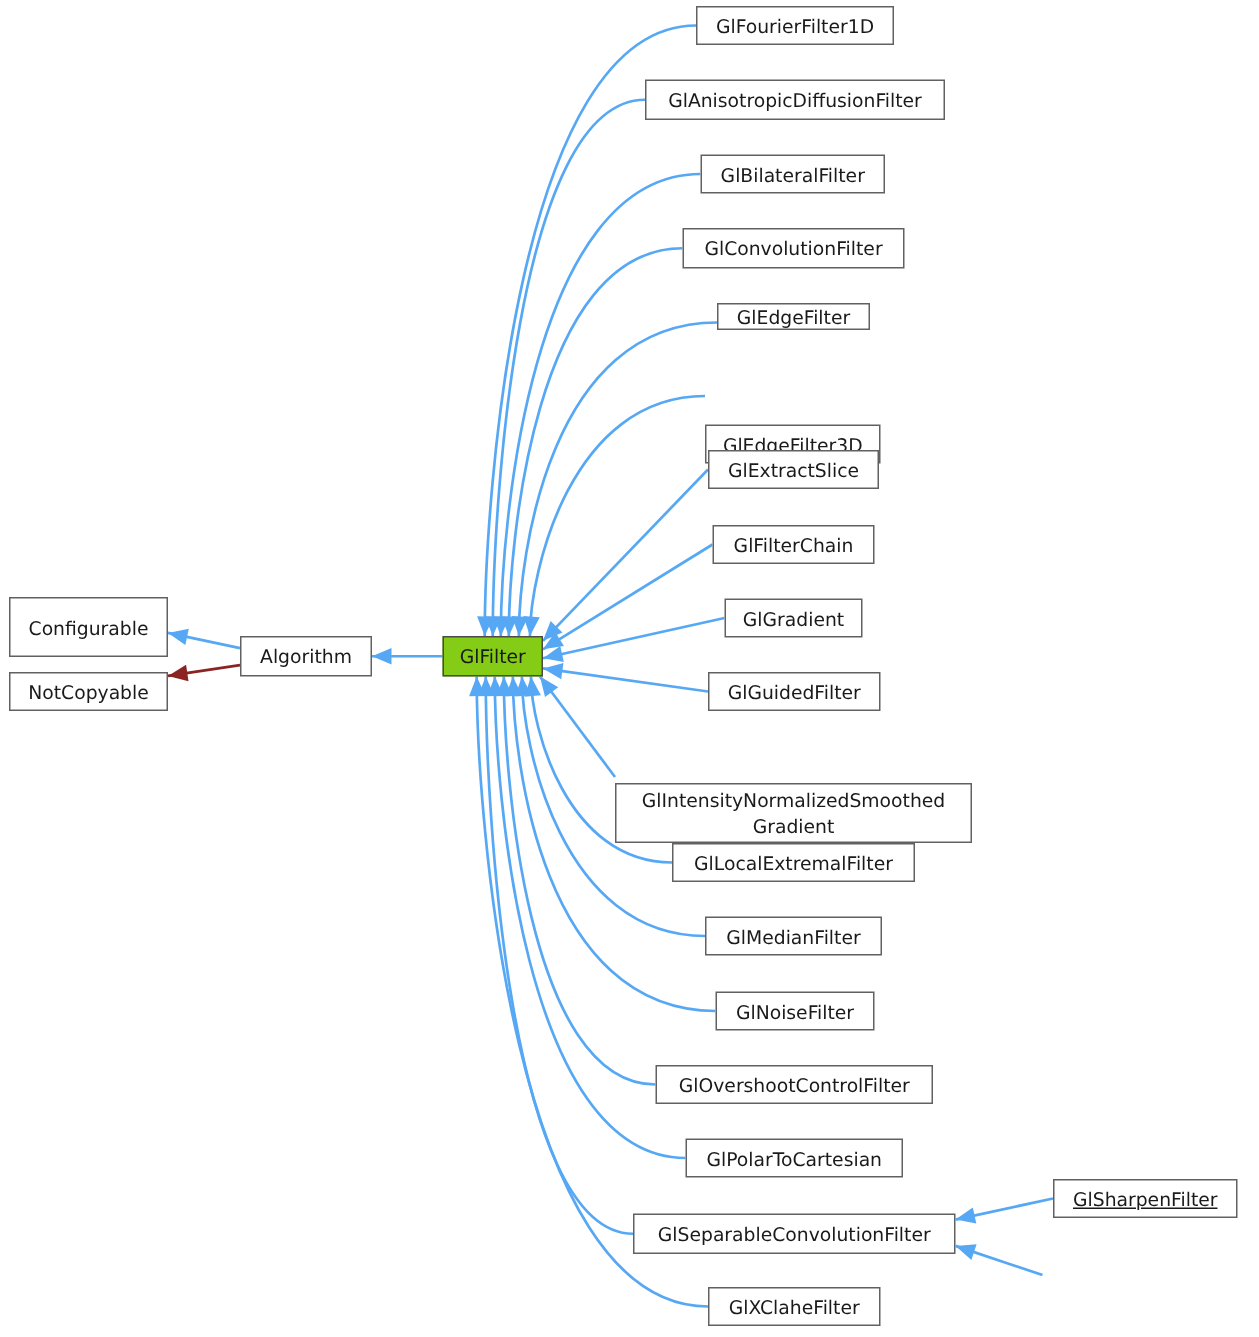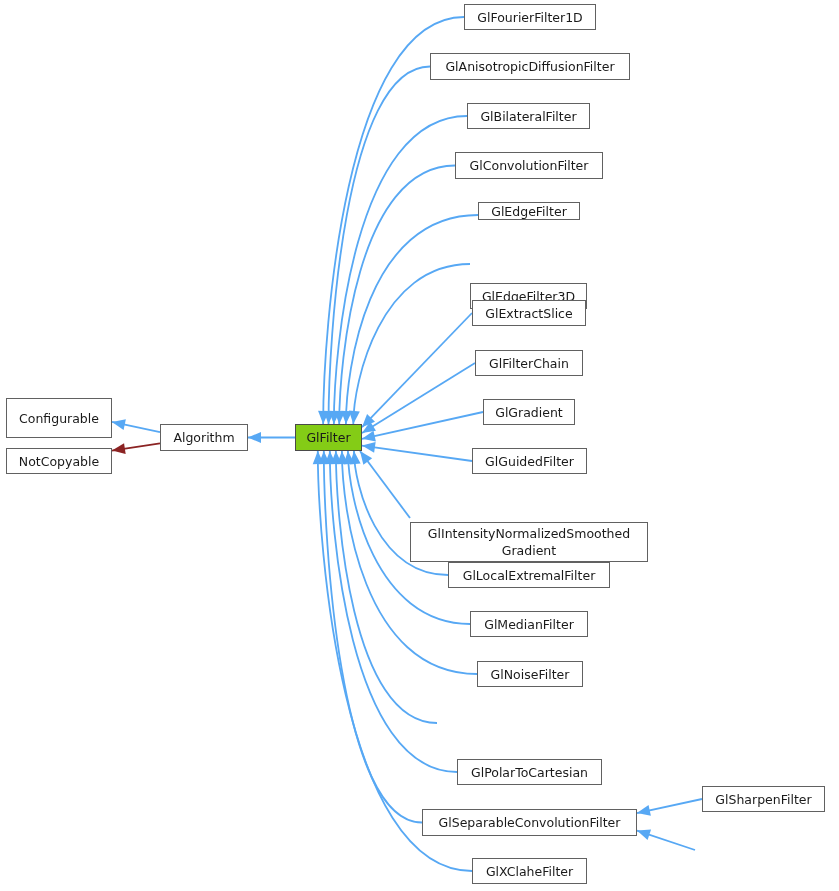--- a/index.html
+++ b/index.html
@@ -117,18 +117,19 @@
       <div class="node" style="left: 470px; top: 251px; width: 117px; height: 26px; margin-top: 32px;"><span>GlEdgeFilter3D</span></div>
       <div class="node" style="left: 472px; top: 300px; width: 114px; height: 26px;"><span>GlExtractSlice</span></div>
       <div class="node" style="left: 475px; top: 350px; width: 108px; height: 26px;"><span>GlFilterChain</span></div>
       <div class="node" style="left: 483px; top: 399px; width: 92px; height: 26px;"><span>GlGradient</span></div>
       <div class="node" style="left: 472px; top: 448px; width: 115px; height: 26px;"><span>GlGuidedFilter</span></div>
       <div class="node" style="left: 410px; top: 498px; width: 238px; height: 40px; margin-top: 24px;"><span>GlIntensityNormalizedSmoothed
 Gradient</span></div>
       <div class="node" style="left: 448px; top: 562px; width: 162px; height: 26px;"><span>GlLocalExtremalFilter</span></div>
       <div class="node" style="left: 470px; top: 611px; width: 118px; height: 26px;"><span>GlMedianFilter</span></div>
       <div class="node" style="left: 477px; top: 661px; width: 106px; height: 26px;"><span>GlNoiseFilter</span></div>
+      <div class="node" style="left: 437px; top: 710px; width: 185px; height: 26px;"><span>GlOvershootControlFilter</span></div>
       <div class="node" style="left: 457px; top: 759px; width: 145px; height: 26px;"><span>GlPolarToCartesian</span></div>
       <div class="node" style="left: 422px; top: 809px; width: 215px; height: 27px;"><span>GlSeparableConvolutionFilter</span></div>
       <div class="node" style="left: 472px; top: 858px; width: 115px; height: 26px;"><span>GlXClaheFilter</span></div>
-      <div class="node" style="left: 702px; top: 786px; width: 123px; height: 26px;"><span>GlSharpenFilter</span></div>
+      <div class="node" style="left: 702px; top: 786px; width: 123px; height: 26px; text-decoration: underline;"><span>GlSharpenFilter</span></div>
     </div>
 </div>
 
 </body></html>

